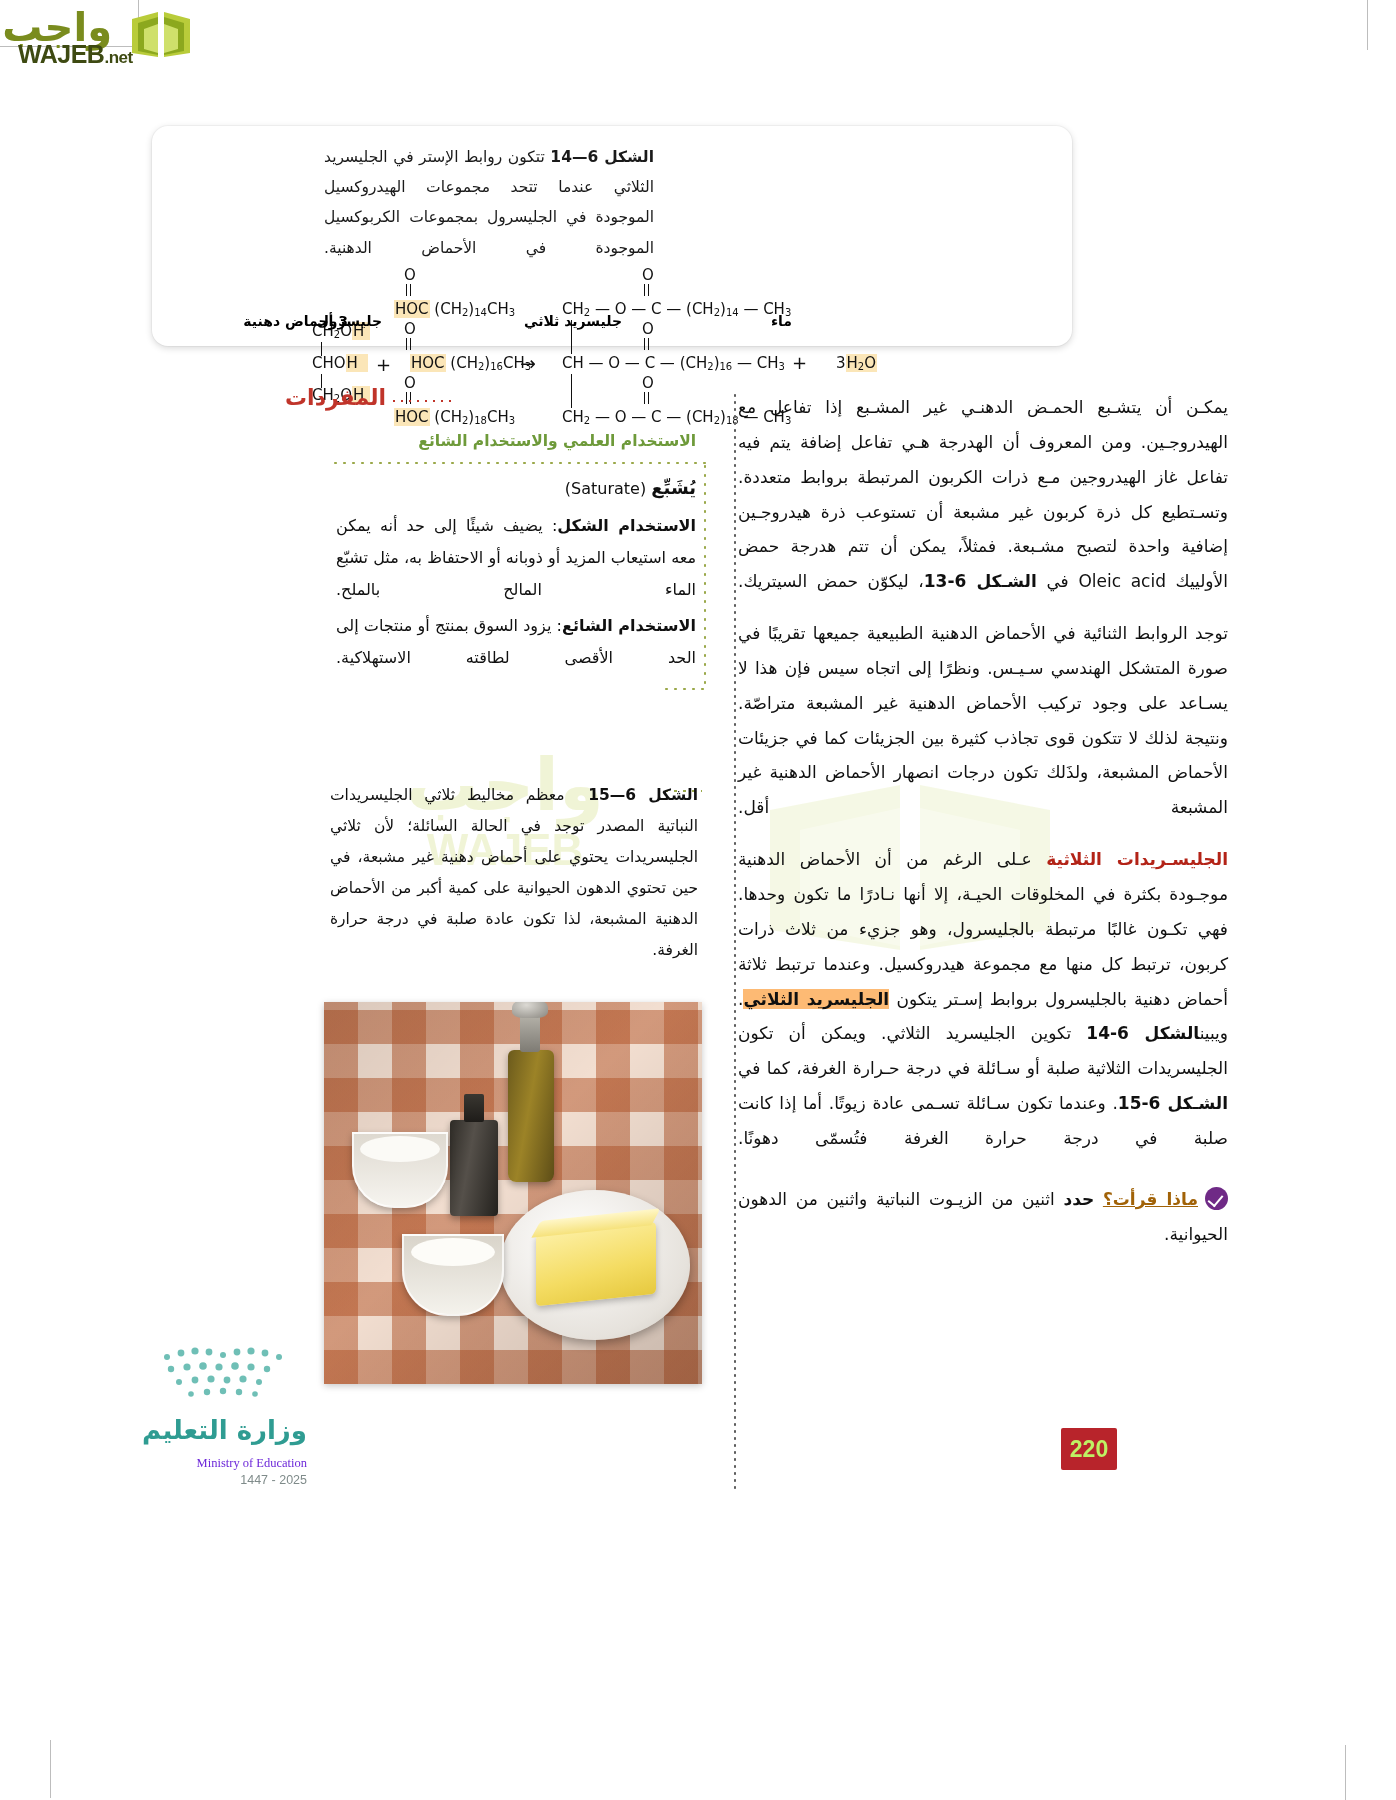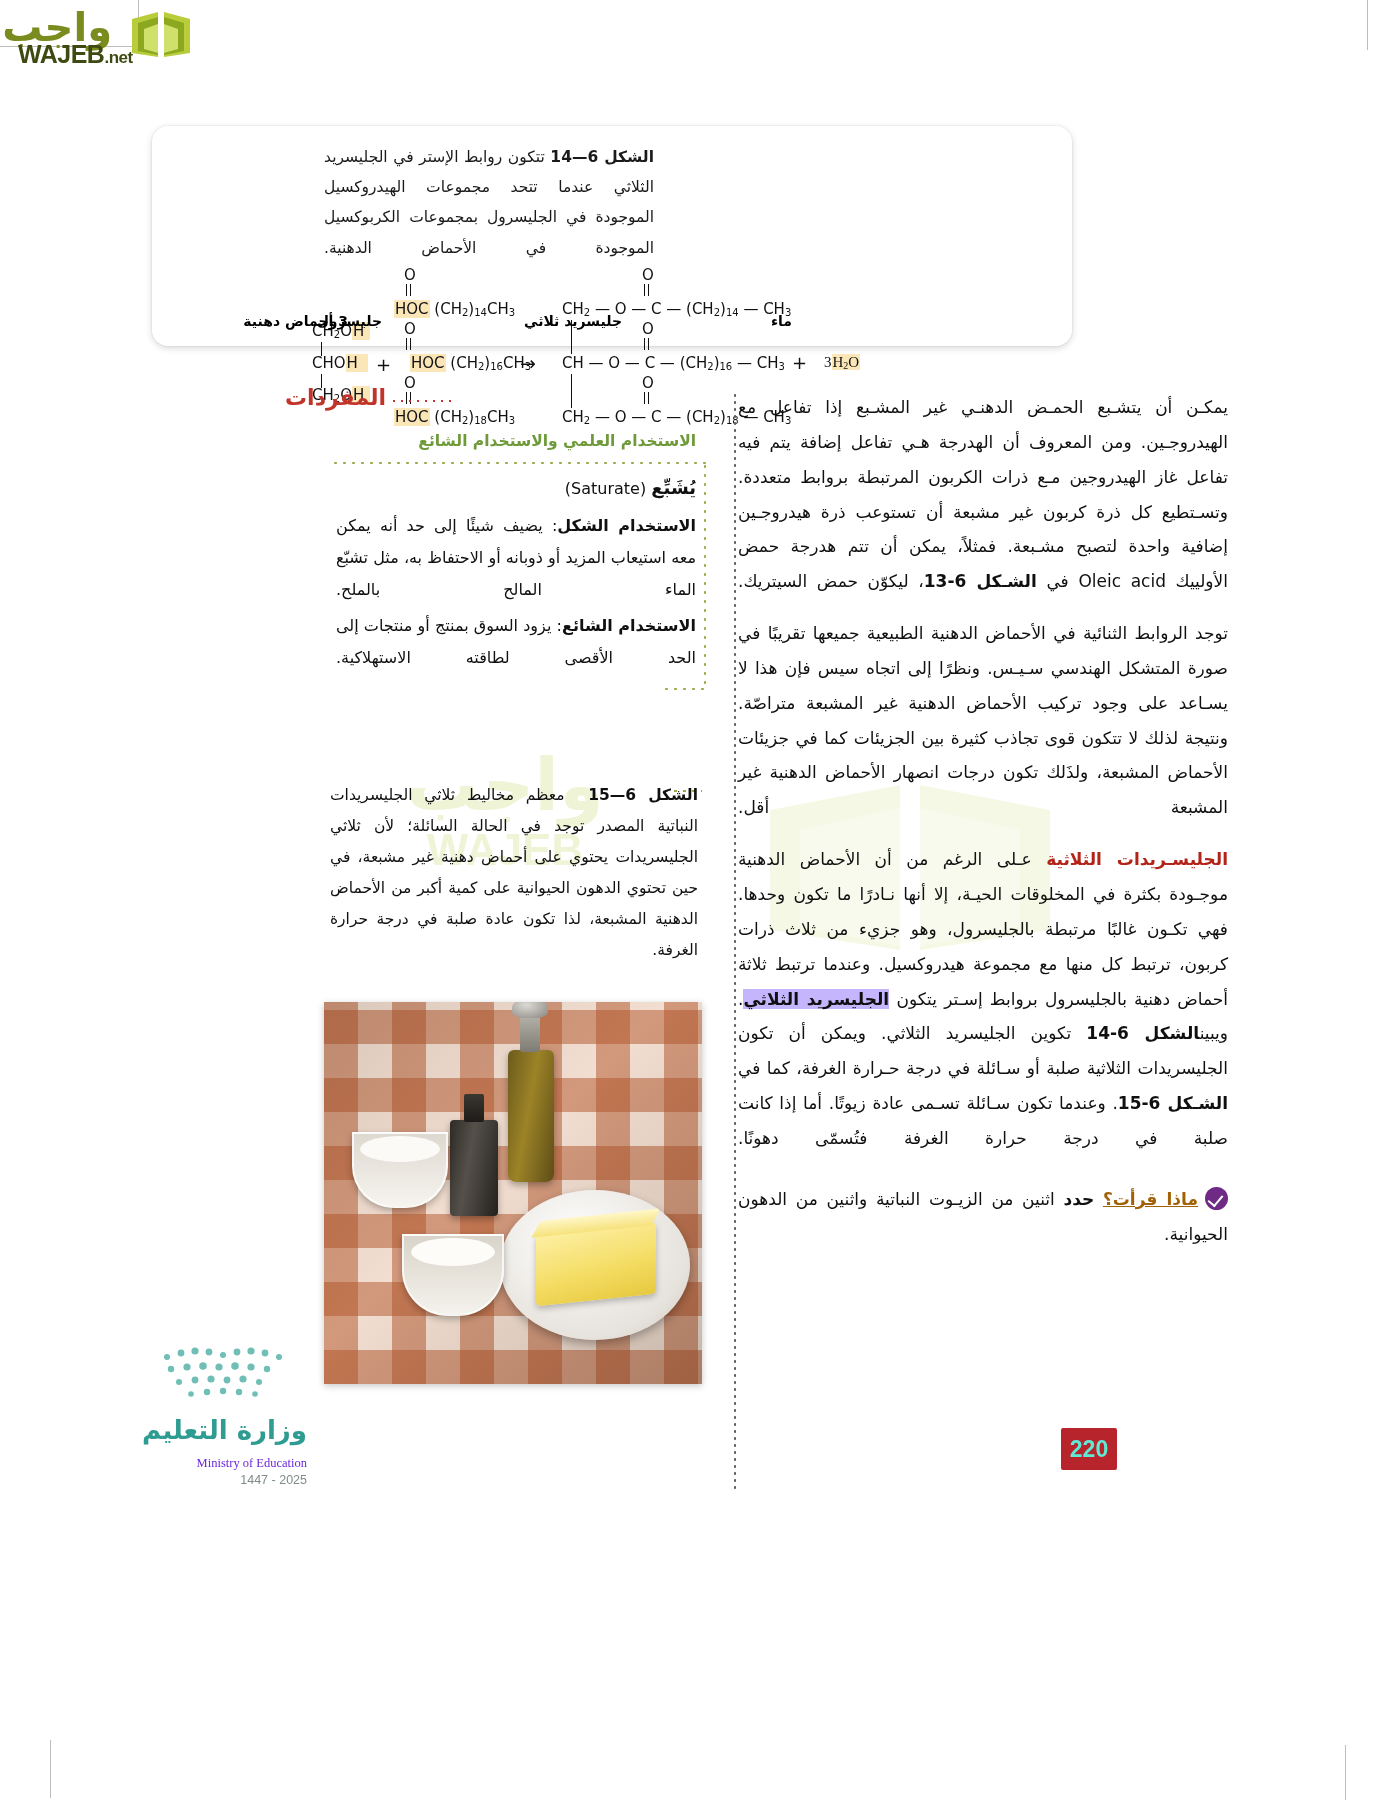--- a/index.html
+++ b/index.html
@@ -61,21 +61,21 @@
   
   .body-col{
     position:absolute;right:168px;top:390px;width:490px;
     direction:rtl;text-align:justify;text-align-last:justify;
     font-size:17px;line-height:2.05;color:#101010;
     font-family:"DejaVu Sans",sans-serif;
   }
   .body-col p{margin:0 0 17px 0;}
   .body-col b{font-weight:bold;}
   .kw-red{color:#b32317;font-weight:bold;}
-  .kw-hl{background:#c4b5fd;font-weight:bold;}
+  .kw-hl{background:#fdba74;font-weight:bold;}
   .kw-bold{font-weight:bold;}
 
   
   .readcheck{margin-top:26px;}
   .rc-badge{
     display:inline-block;width:23px;height:23px;border-radius:50%;
     background:#6f2a86;position:relative;vertical-align:-5px;margin-left:7px;
   }
   .rc-badge:after{
     content:"";position:absolute;left:6px;top:5px;width:7px;height:12px;
@@ -207,21 +207,21 @@
   .moe{position:absolute;left:77px;top:1345px;width:230px;height:160px;text-align:right;}
   .moe-dots{position:relative;width:150px;height:60px;margin:0 auto 6px;}
   .moe-ar{font-size:26px;font-weight:bold;color:#2f9c92;direction:rtl;
     font-family:"DejaVu Sans",sans-serif;letter-spacing:0px;}
   .moe-en{font-size:12.5px;color:#6d28d9;font-family:Liberation Serif, serif;margin-top:11px;}
   .moe-yr{font-size:12.5px;color:#7f8b8a;font-family:"Liberation Sans",sans-serif;margin-top:2px;}
 
   
   .pagenum{
     position:absolute;left:1061px;top:1428px;width:56px;height:42px;background:#b8242b;
-    color:#5eead4;font-size:23px;font-weight:bold;display:flex;align-items:center;
+    color:#bef264;font-size:23px;font-weight:bold;display:flex;align-items:center;
     justify-content:center;font-family:"Liberation Sans",sans-serif;
     border-radius:2px;
   }
 
   
   .big-wm{position:absolute;left:340px;top:700px;width:330px;height:200px;opacity:0.20;pointer-events:none;}
   .big-wm2{position:absolute;left:760px;top:770px;width:300px;height:190px;opacity:0.17;pointer-events:none;}
 </style>
 </head>
 <body>
@@ -310,21 +310,21 @@
       <div class="bond-v" style="left:259px;top:118px;height:34px;"></div>
 
       <div class="chem" style="left:330px;top:118px;">O</div>
       <div class="bond-dbl" style="left:332px;top:136px;">
           <i style="left:0"></i>
           <i style="left:4px"></i>
         </div>
       <div class="chem" style="left:250px;top:152px;">CH<sub>2</sub> — O — C — (CH<sub>2</sub>)<sub>18</sub> — CH<sub>3</sub></div>
 
       <div class="chem" style="left:480px;top:96px;font-size:18px;">+</div>
-      <div class="chem" style="left:512px;top:98px;font-family:Liberation Serif, serif;">3<span class="hl">H<sub>2</sub>O</span></div>
+      <div class="chem" style="left:524px;top:98px;">3<span class="hl">H<sub>2</sub>O</span></div>
     </div>
 
     <div style="position:absolute;right:690px;top:187px;font-size:14px;font-weight:bold;direction:rtl;">جليسرول</div>
     <div style="position:absolute;right:724px;top:187px;font-size:14px;font-weight:bold;direction:rtl;white-space:nowrap;">3 أحماض دهنية</div>
     <div style="position:absolute;right:450px;top:187px;font-size:14px;font-weight:bold;direction:rtl;white-space:nowrap;">جليسريد ثلاثي</div>
     <div style="position:absolute;right:280px;top:187px;font-size:14px;font-weight:bold;direction:rtl;">ماء</div>
   </div>
 
   <div class="fig14-caption">
     <b>الشكل 6—14</b>

